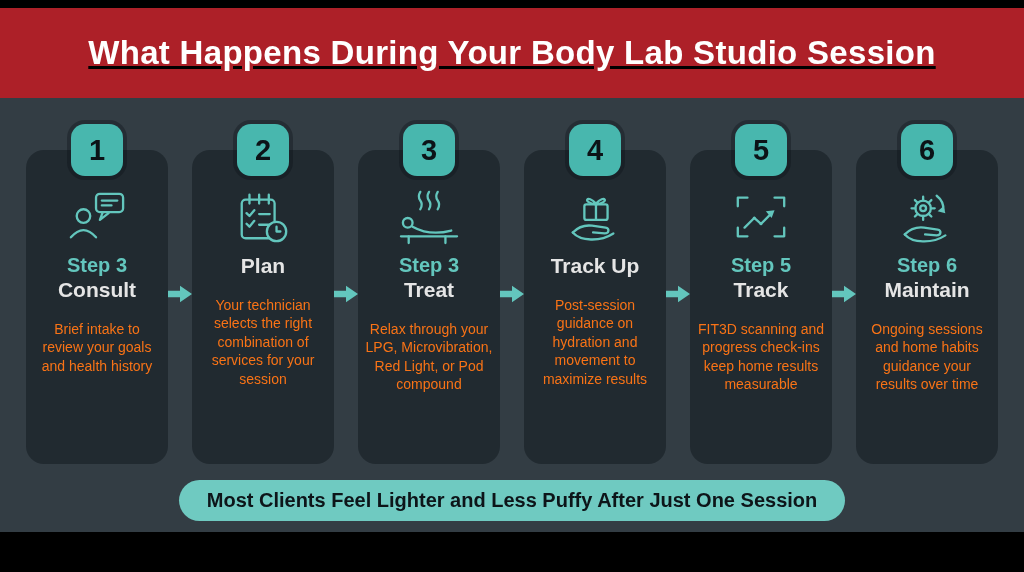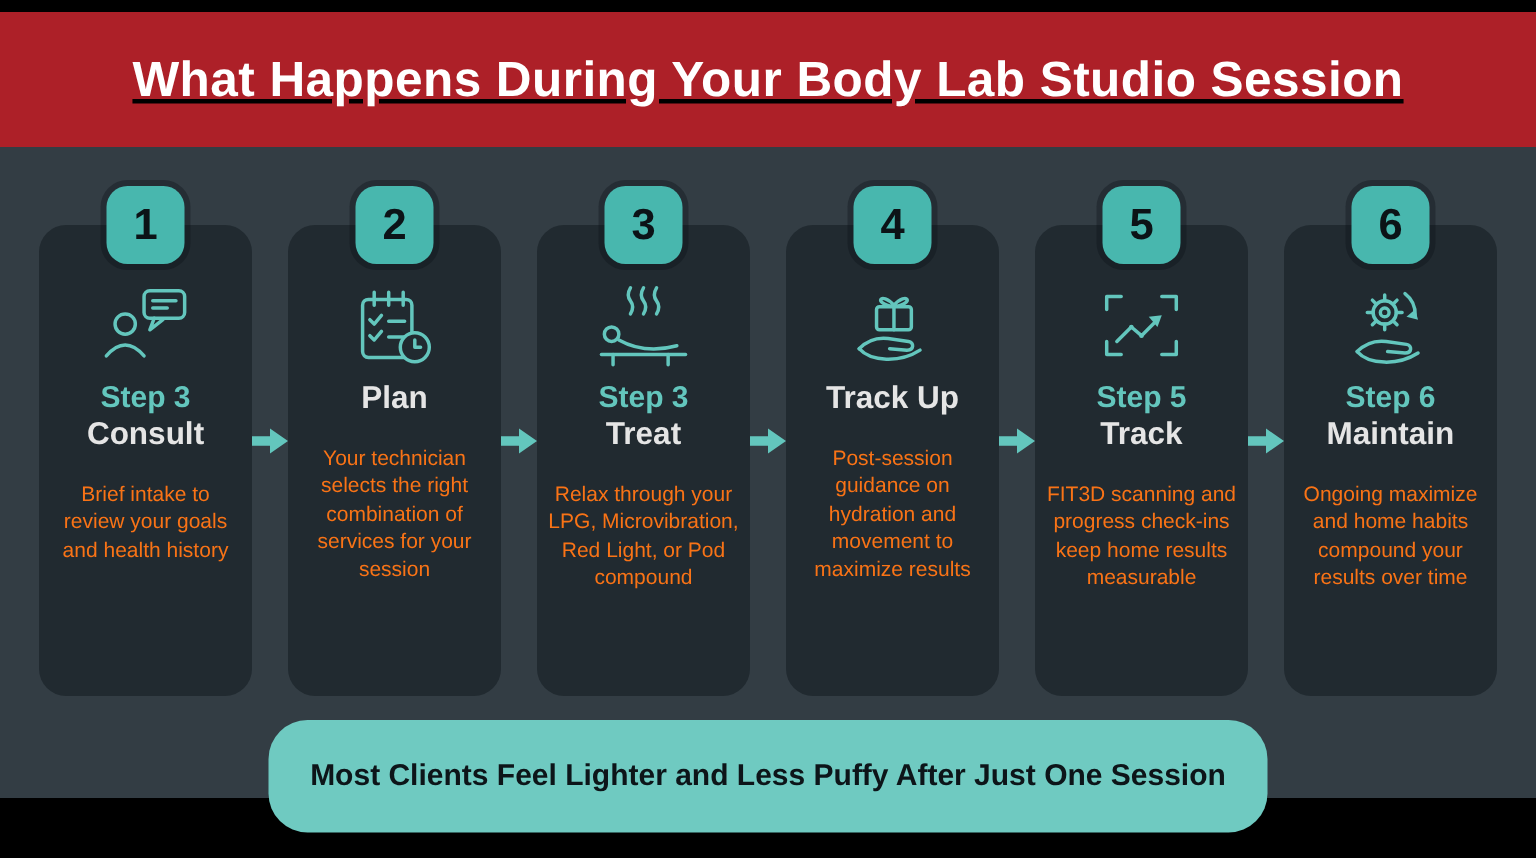--- a/index.html
+++ b/index.html
@@ -96,21 +96,21 @@
     flex: 0 0 auto;
   }
   
   .pill {
     margin: 16px auto 0;
     width: fit-content;
     background: #6fcac1;
     color: #0d1519;
     font-size: 20px;
     font-weight: 800;
-    padding: 26px 28px;
+    padding: 9px 28px;
     border-radius: 26px;
     text-align: center;
   }
 </style>
 </head>
 <body>
 
 <div class="slide">
 
   <div class="header">
@@ -240,21 +240,21 @@
             <circle cx="31" cy="21" r="3"></circle>
             <path d="M31 9 v4 M31 29 v4 M19 21 h4 M39 21 h4 M22.5 12.5 l2.8 2.8 M36.7 26.7 l2.8 2.8 M39.5 12.5 l-2.8 2.8 M25.3 26.7 l-2.8 2.8"></path>
             <path d="M45 8 a18 18 0 0 1 7 15"></path>
             <path d="M54 26 l-2 -7 -6 5 z" fill="#63c6bd" stroke="none"></path>
             <path d="M12 48 c6 -6 12 -8 20 -7 l14 2 c4 .6 4 6 -1 6 l-12 -1"></path>
             <path d="M12 48 c8 9 28 10 42 1"></path>
           </svg>
         </div>
         <div class="step-label">Step 6</div>
         <div class="step-title">Maintain</div>
-        <div class="step-desc">Ongoing maximize and home habits compound your results over time</div>
+        <div class="step-desc">Ongoing sessions and home habits guidance your results over time</div>
       </div>
 
     </div>
 
     <div class="pill">Most Clients Feel Lighter and Less Puffy After Just One Session</div>
   </div>
 
 </div>
 
 </body></html>

